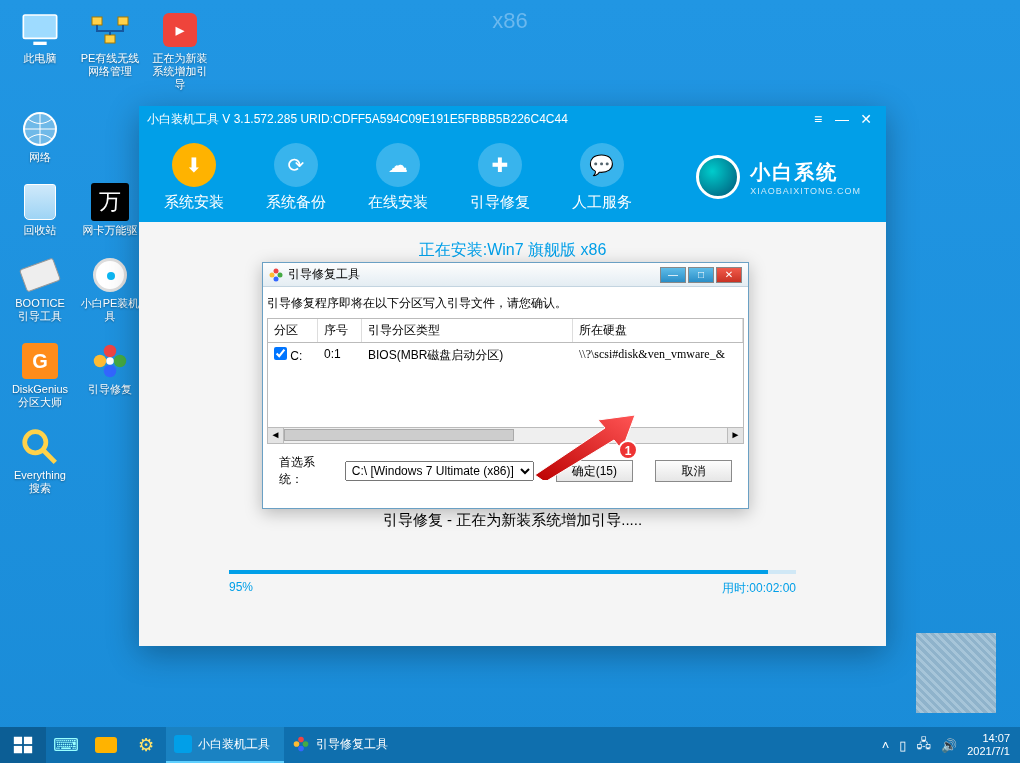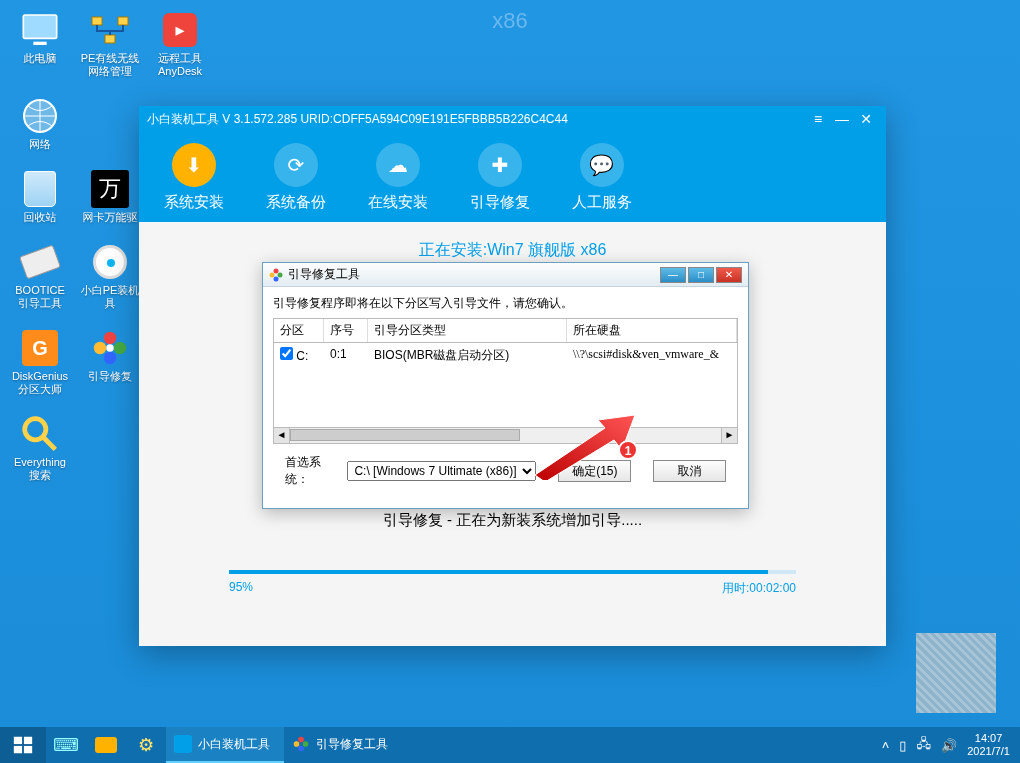--- a/index.html
+++ b/index.html
@@ -55,21 +55,21 @@
 
 .dialog { position: absolute; left: 262px; top: 262px; width: 487px; background: #fff; border: 1px solid #6aa0c4; box-shadow: 0 4px 16px rgba(0,0,0,.25); }
 .dlg-title { height: 24px; background: linear-gradient(#fdfdfd,#e4edf3); border-bottom: 1px solid #c3d4e0; display: flex; align-items: center; padding: 0 6px; font-size: 12px; }
 .dlg-title .dico { width: 14px; height: 14px; margin-right: 5px; }
 .dlg-title .spacer { flex: 1; }
 .dlg-btns { display: flex; gap: 2px; }
 .dlg-btns .db { width: 26px; height: 16px; font-size: 10px; display: flex; align-items: center; justify-content: center; cursor: pointer; border: 1px solid #888; }
 .db.min { background: linear-gradient(#5fbce8,#2a8ec7); color: #fff; }
 .db.max { background: linear-gradient(#5fbce8,#2a8ec7); color: #fff; }
 .db.close { background: linear-gradient(#f15a4a,#c83224); color: #fff; }
-.dlg-body { padding: 8px 10px; }
+.dlg-body { padding: 8px 4px; }
 .dlg-msg { font-size: 12px; margin-bottom: 6px; }
 .grid-head, .grid-row { display: flex; font-size: 12px; }
 .grid-head { border: 1px solid #bbb; background: #fff; }
 .grid-head > div { padding: 3px 6px; border-right: 1px solid #ddd; }
 .grid-body { border: 1px solid #bbb; border-top: none; min-height: 85px; background: #fff; overflow: hidden; }
 .grid-row > div { padding: 4px 6px; white-space: nowrap; }
 .c-chk { width: 50px; } .c-seq { width: 44px; } .c-type { flex: 1; } .c-disk { width: 170px; }
 .grid-row .c-disk { overflow: hidden; font-family: Liberation Serif, serif; }
 .hscroll { height: 16px; background: #efefef; border: 1px solid #bbb; border-top: none; display: flex; }
 .hscroll .track { flex: 1; position: relative; }
@@ -91,21 +91,21 @@
 
 .taskbar { position: absolute; left: 0; right: 0; bottom: 0; height: 36px; background: #0f6fae; display: flex; align-items: center; color: #fff; font-size: 12px; }
 .tb-start { width: 46px; height: 36px; background: #0c5e95; display: flex; align-items: center; justify-content: center; }
 .tb-start svg { width: 22px; height: 22px; fill: #fff; }
 .tb-ico { width: 40px; height: 36px; display: flex; align-items: center; justify-content: center; font-size: 18px; }
 .tb-item { display: flex; align-items: center; height: 36px; padding: 0 14px 0 8px; gap: 6px; border-bottom: 2px solid transparent; }
 .tb-item.active { background: #1a82c2; border-bottom-color: #5fd0ff; }
 .tb-item .sq { width: 18px; height: 18px; background: #019fe8; border-radius: 3px; }
 .tray { margin-left: auto; display: flex; align-items: center; gap: 10px; padding-right: 10px; }
 .tray .ti { font-size: 13px; }
-.tray .clock { text-align: center; line-height: 13px; font-size: 11px; }
+.tray .clock { text-align: right; line-height: 13px; font-size: 11px; }
 </style>
 </head>
 <body>
 
 <div class="desktop">
   <div class="watermark">x86</div>
 
   <div class="desktop-icons">
     <div class="icon-col">
       <div class="d-icon">
@@ -125,21 +125,21 @@
               <rect x="15" y="20" width="10" height="8" fill="#ffd24a" stroke="#a67800"></rect>
               <path d="M7 10v6h26v-6M20 16v4" stroke="#1557a0" stroke-width="2" fill="none"></path>
             </svg>
           </div>
           <div class="lbl">PE有线无线网络管理</div>
         </div>
       <div class="d-icon">
           <div class="ico">
             <div class="anydesk-ico">▸</div>
           </div>
-          <div class="lbl">远程工具AnyDesk</div>
+          <div class="lbl">正在为新装系统增加引导</div>
         </div>
     </div>
     <div class="icon-col">
       <div class="d-icon">
           <div class="ico">
             <svg viewBox="0 0 40 40">
               <circle cx="20" cy="20" r="16" fill="#6fb9e8" stroke="#fff" stroke-width="2"></circle>
               <path d="M4 20h32M20 4v32M8 10c8 6 16 6 24 0M8 30c8-6 16-6 24 0" stroke="#fff" fill="none"></path>
             </svg>
           </div>
@@ -229,20 +229,27 @@
           <div class="tl">在线安装</div>
         </div>
       <div class="tool">
           <div class="circ">✚</div>
           <div class="tl">引导修复</div>
         </div>
       <div class="tool">
           <div class="circ">💬</div>
           <div class="tl">人工服务</div>
         </div>
+      <div class="brand">
+        <div class="brand-logo"></div>
+        <div class="brand-txt">
+            <div class="b1">小白系统</div>
+            <div class="b2">XIAOBAIXITONG.COM</div>
+          </div>
+      </div>
     </div>
     <div class="content">
       <div class="install-title">正在安装:Win7 旗舰版 x86</div>
       <div class="status-line">引导修复 - 正在为新装系统增加引导.....</div>
       <div class="prog-wrap">
         <div class="prog-bar">
             <div class="prog-fill" style="width:95%"></div>
           </div>
         <div class="prog-meta">
           <span>95%</span>

